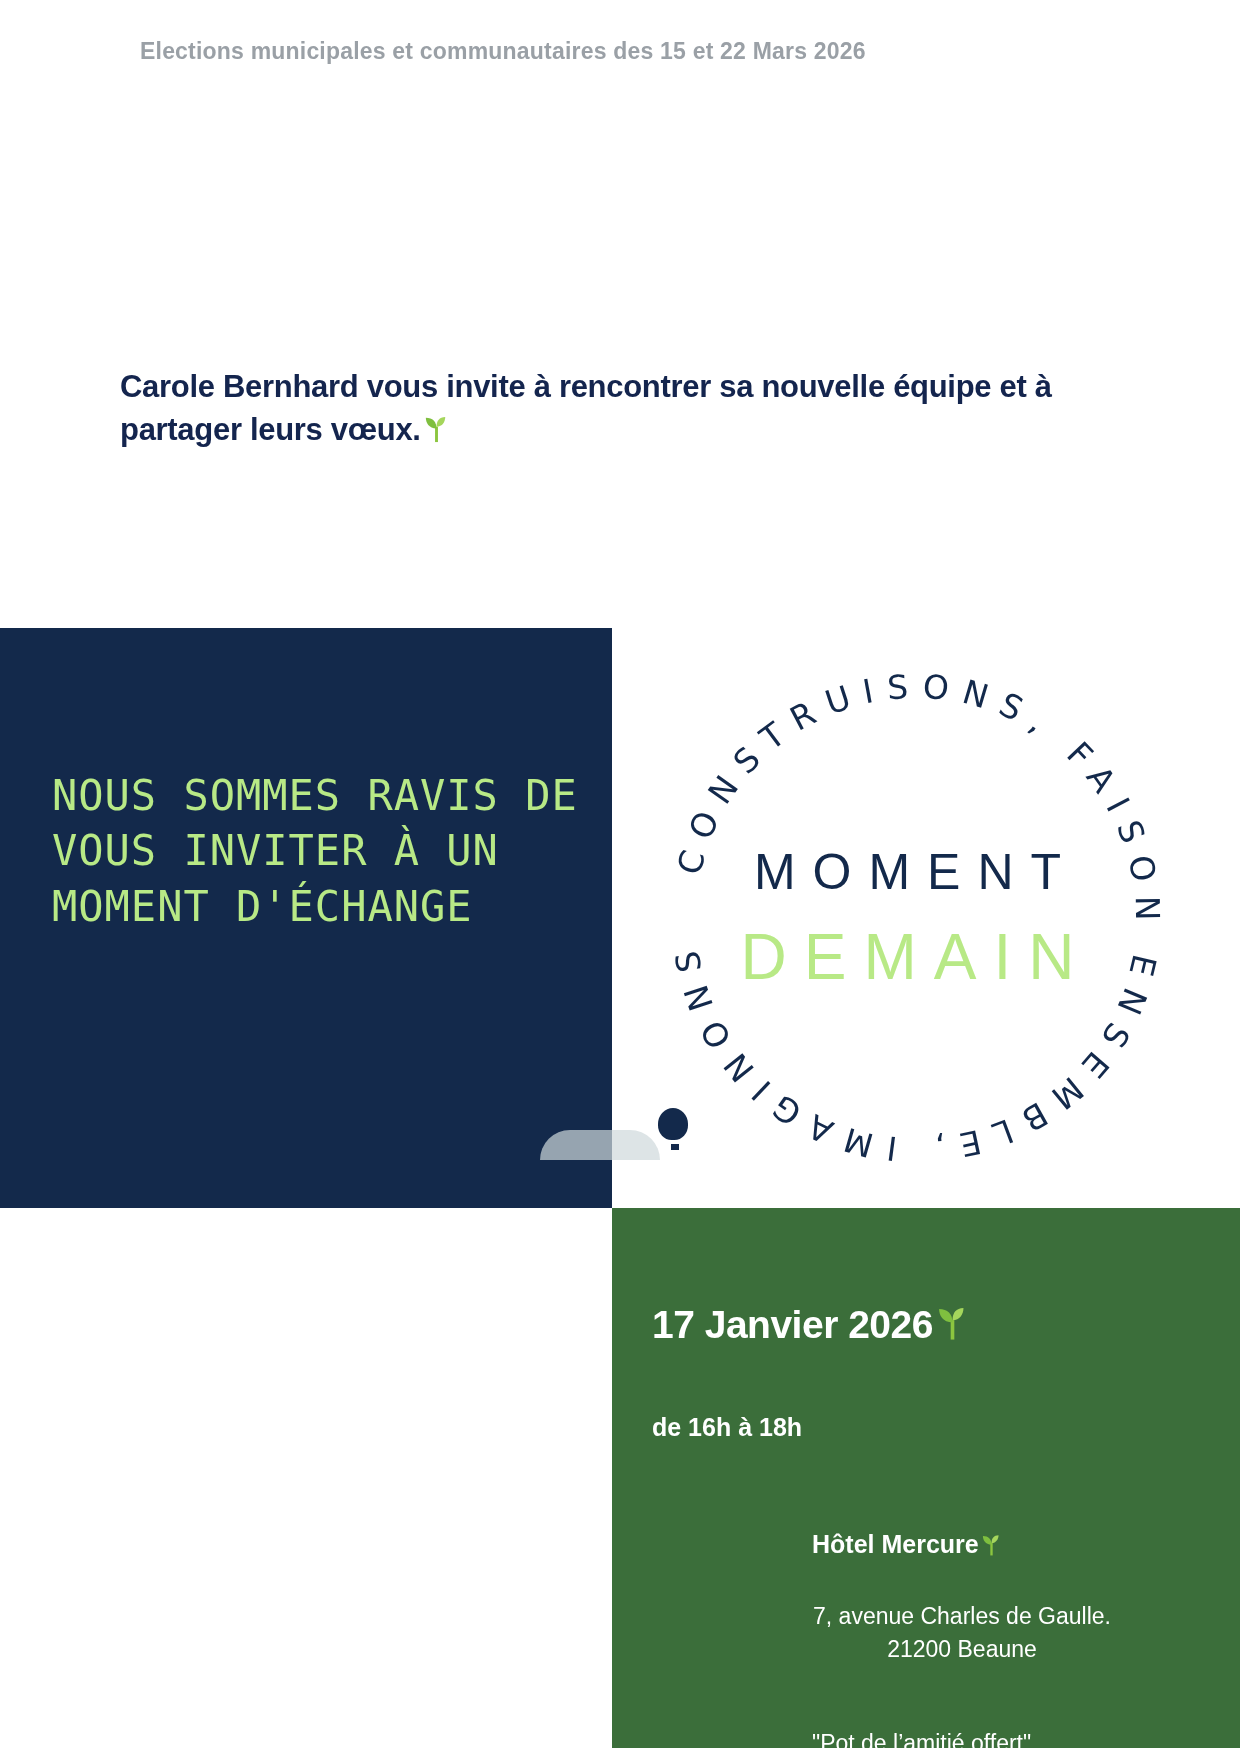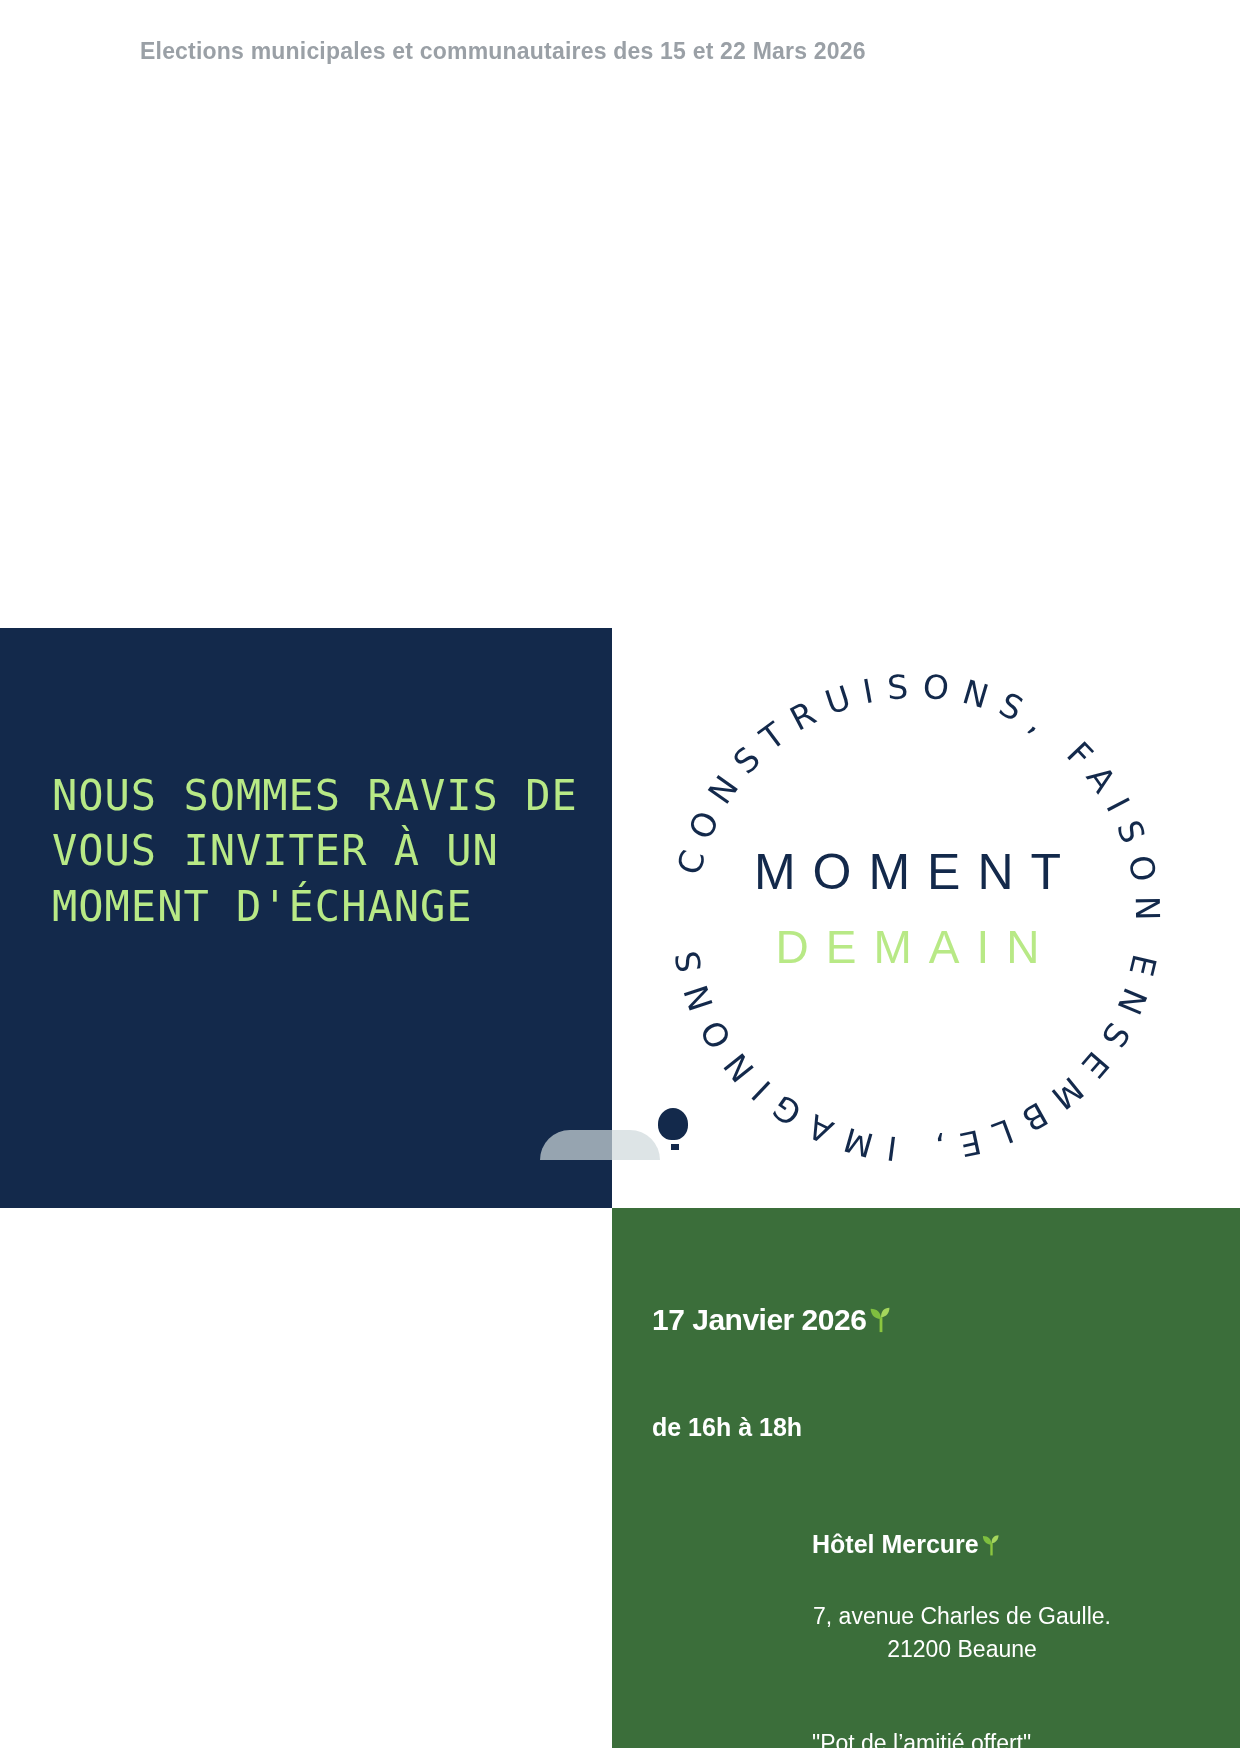--- a/index.html
+++ b/index.html
@@ -127,21 +127,21 @@
     top: 1160px;
     width: 628px;
     height: 588px;
     background: #3b6e3a;
   }
 
   .g-date {
     position: absolute;
     left: 40px;
     top: 95px;
-    font-size: 30px;
+    font-size: 39px;
     font-weight: bold;
     color: #ffffff;
     letter-spacing: -0.5px;
   }
   .g-time {
     position: absolute;
     left: 40px;
     top: 205px;
     font-size: 25px;
     color: #ffffff;
@@ -193,21 +193,21 @@
     letter-spacing: 17px;
     color: #13294b;
     white-space: nowrap;
     font-weight: 400;
   }
   .logo-demain {
     position: absolute;
     left: 50%;
     top: 282px;
     transform: translateX(-50%);
-    font-size: 46px;
+    font-size: 64px;
     letter-spacing: 17px;
     color: #b8e986;
     white-space: nowrap;
     font-weight: 400;
   }
 
   .balloon {
     position: absolute;
     left: 658px;
     top: 1108px;
@@ -239,20 +239,27 @@
   }
 </style>
 </head>
 <body>
 
 <div class="page">
 
   <div class="eyebrow">Elections municipales et communautaires des 15 et 22 Mars 2026</div>
 
 
+  <div class="subhead">
+    <span>Carole Bernhard vous invite à rencontrer sa nouvelle équipe et à partager leurs vœux.</span><span class="sprout"><svg viewBox="0 0 32 32">
+          <path d="M16 30 V14" stroke="#8cc63f" stroke-width="3" fill="none"></path>
+          <path d="M16 16 C8 16 5 10 5 5 C12 5 16 9 16 16 Z" fill="#7fbf3f"></path>
+          <path d="M16 14 C22 14 25 9 25 4 C19 4 16 8 16 14 Z" fill="#a5d65c"></path>
+        </svg></span>
+  </div>
 
   <div class="quad q-navy">
     <div class="q-text">NOUS SOMMES RAVIS DE VOUS INVITER À UN MOMENT D'ÉCHANGE</div>
   </div>
 
   <div class="quad q-logo">
     <div class="logo-wrap">
       <svg viewBox="0 0 560 560" width="560" height="560" aria-hidden="true">
         <defs>
           <path id="arcTop" d="M 60 280 A 220 220 0 0 1 500 280"></path>

